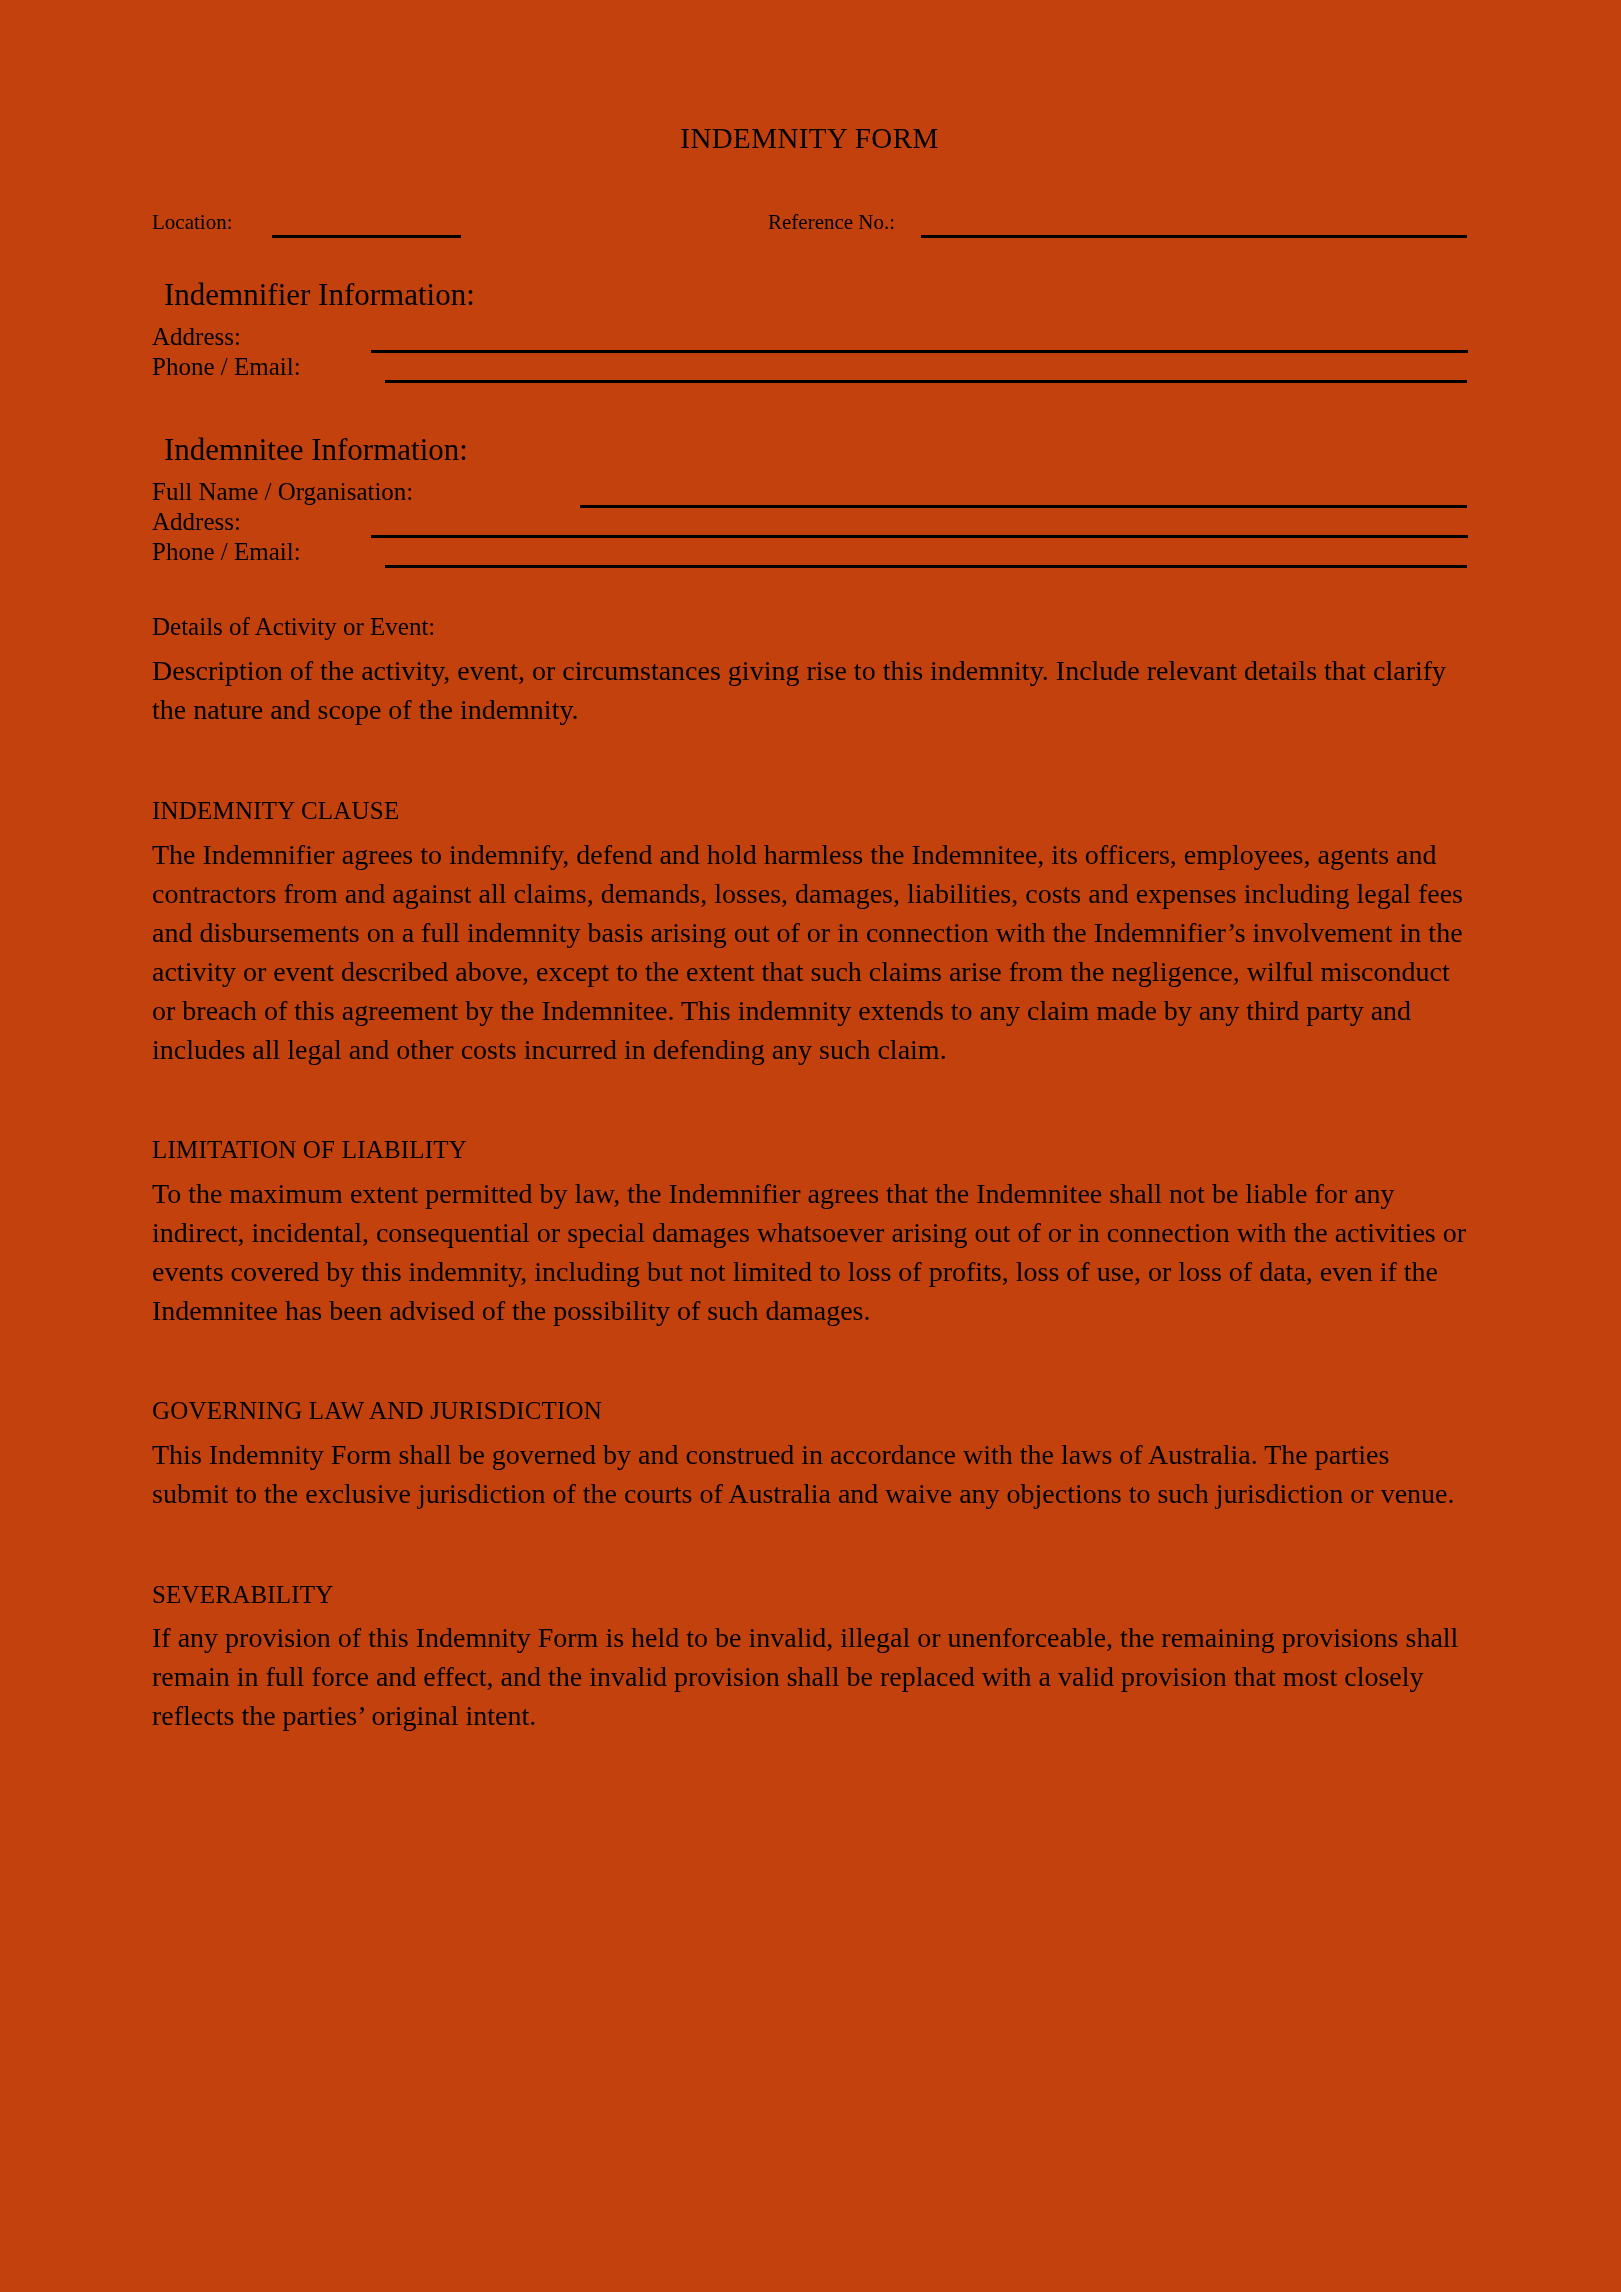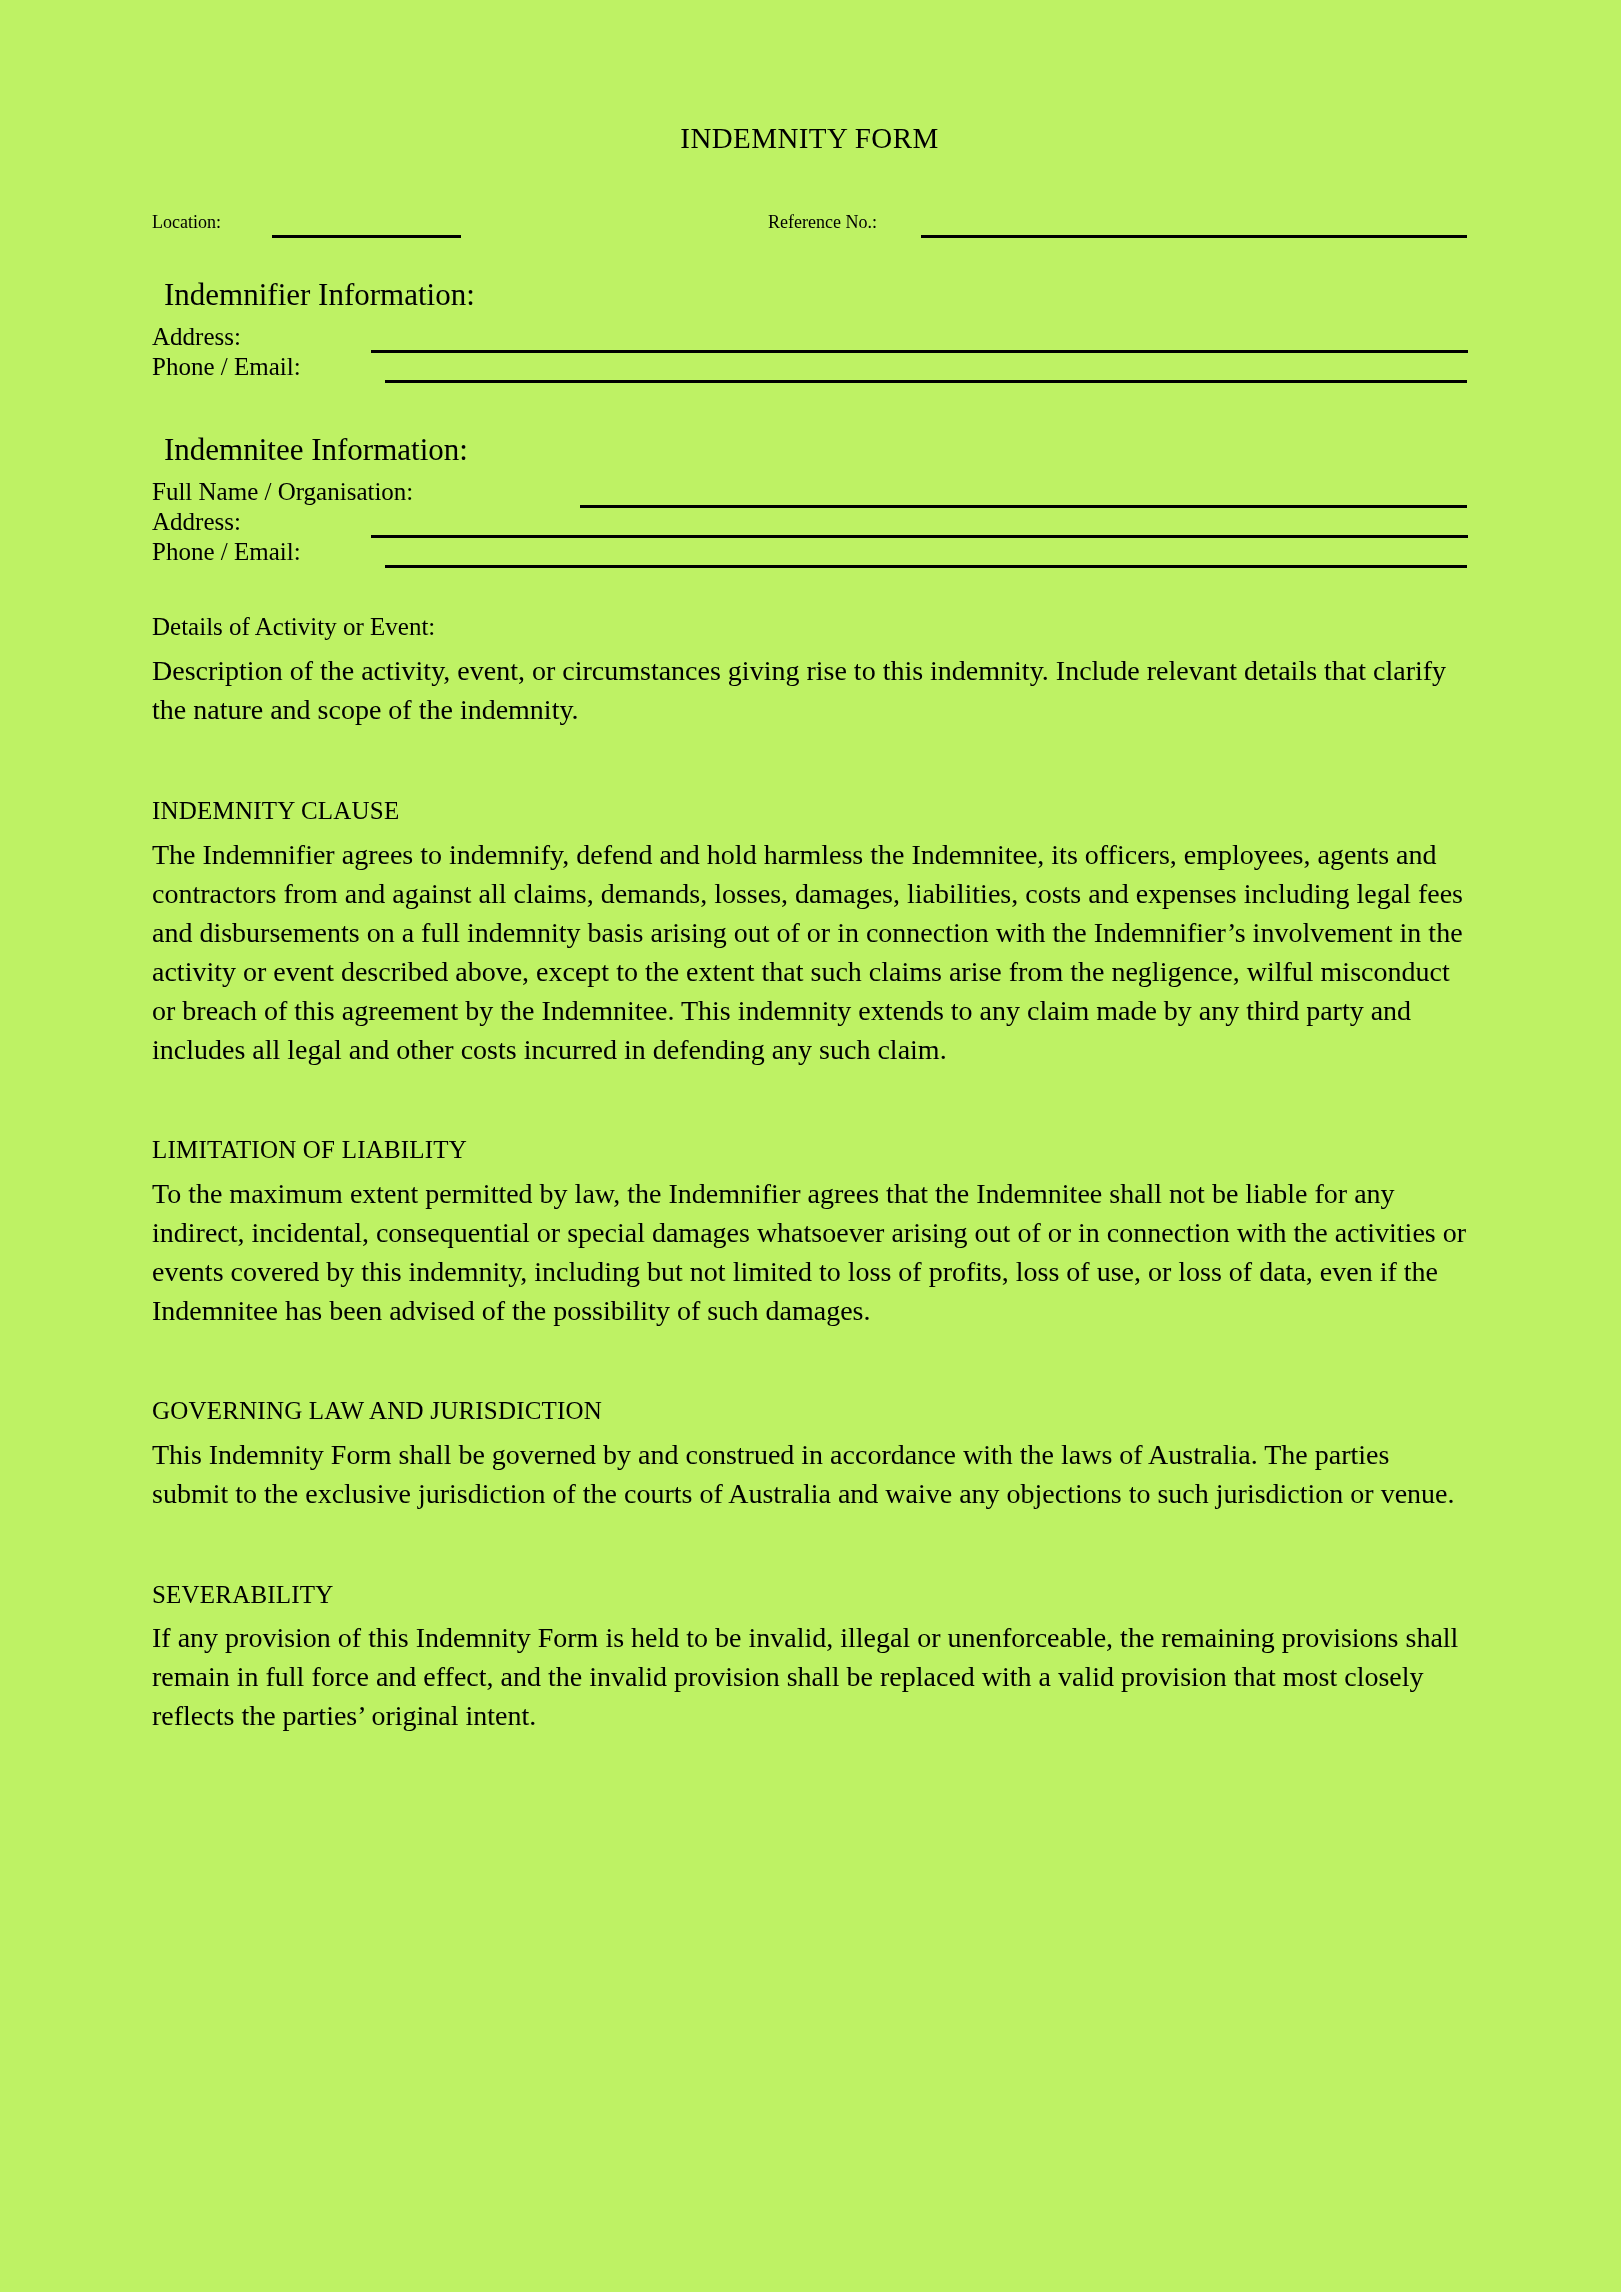--- a/index.html
+++ b/index.html
@@ -12,21 +12,21 @@
     height: 2293px;
     font-family: "Liberation Serif", "DejaVu Serif", serif;
     color: #000000;
     -webkit-font-smoothing: antialiased;
   }
 
   .page {
     position: relative;
     width: 1621px;
     height: 2293px;
-    background: #bef264;
+    background: #c2410c;
     overflow: hidden;
   }
 
   
   .content {
     position: absolute;
     left: 152px;
     top: 0;
     width: 1315px;
   }
@@ -41,21 +41,21 @@
     line-height: 1.2;
   }
 
   
   .top-row {
     position: relative;
     margin-top: 52px;
     height: 43px;
   }
   .fieldlabel {
-    font-size: 18px;
+    font-size: 21px;
     line-height: 29px;
     white-space: nowrap;
   }
   .top-row .loc-label {
     position: absolute;
     left: 0;
     top: 0;
   }
   .top-row .loc-rule {
     position: absolute;

